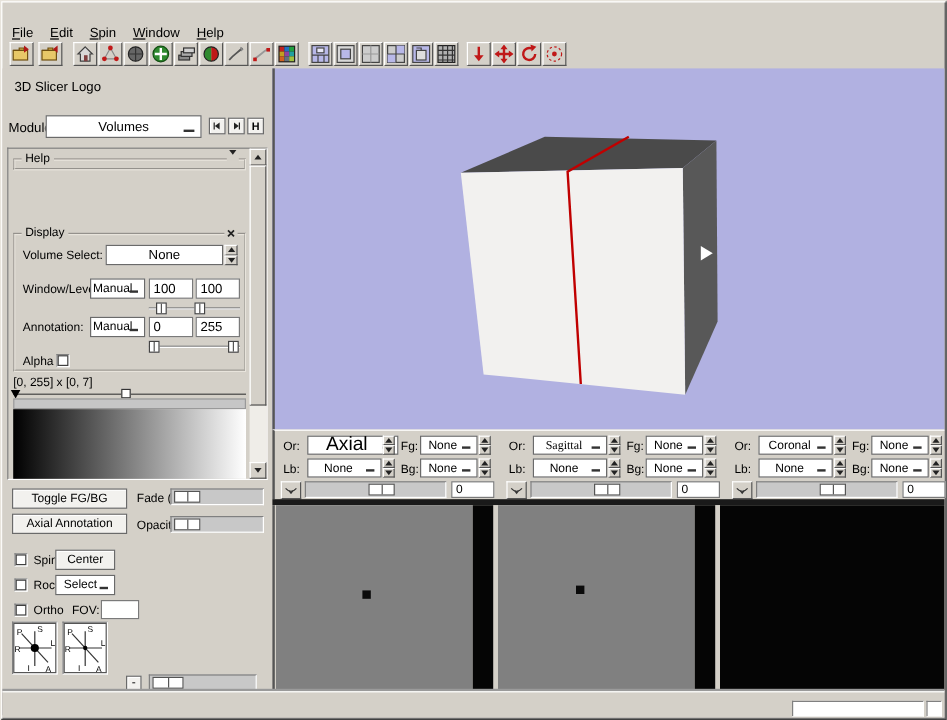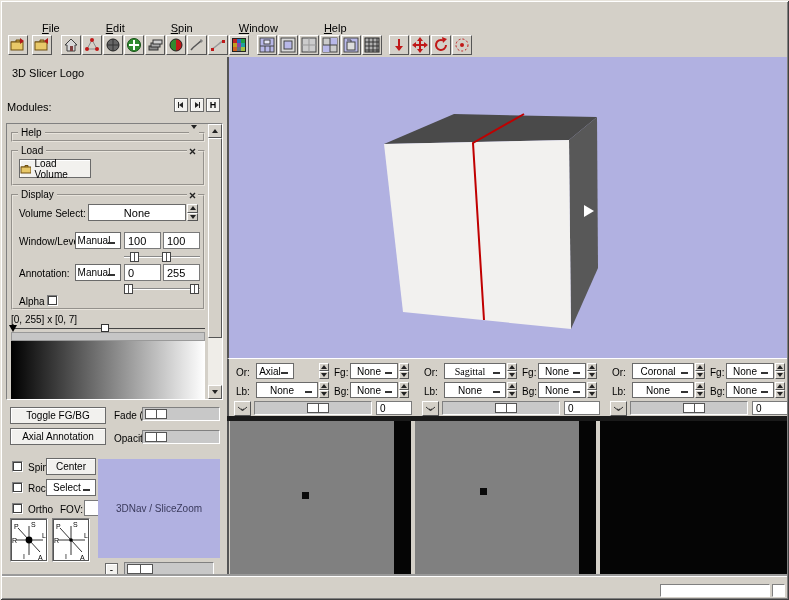--- a/index.html
+++ b/index.html
@@ -16,21 +16,21 @@
   .tb-icon { width:13px; height:13px; }
   .winbtn { width:16px; height:14px; background:#d4d0c8; margin-left:2px; position:relative;
     border:1px solid; border-color:#fff #404040 #404040 #fff; }
   .winbtn .glyph-min { position:absolute; left:3px; bottom:2px; width:8px; height:2px; background:#000; }
   .winbtn .glyph-max { position:absolute; left:3px; top:3px; width:8px; height:7px; border:1px solid #000; border-top-width:2px; }
   .winbtn .glyph-x1,.winbtn .glyph-x2 { position:absolute; left:3px; top:5px; width:9px; height:2px; background:#000; }
   .winbtn .glyph-x1 { transform:rotate(45deg); } .winbtn .glyph-x2 { transform:rotate(-45deg); }
 
   
   .menubar { position:absolute; left:3px; top:21px; width:783px; height:14px; display:flex; align-items:center; }
-  .menu-item { display:inline-block; padding:0 7px; cursor:default;margin-left:32px; }
+  .menu-item { display:inline-block; padding:0 7px; cursor:default; }
   .menu-item::first-letter { text-decoration:underline; }
 
   
   .toolbar { position:absolute; left:3px; top:35px; width:783px; height:22px; }
   .tool-btn { position:absolute; top:0; width:20px; height:20px; background:#d4d0c8;
     border:1px solid; border-color:#fff #555 #555 #fff; display:flex; align-items:center; justify-content:center; }
   .tool-btn svg { display:block; }
 
   
   .btn { background:#f2f1ee; border:1px solid #6a6a6a; box-shadow:inset 1px 1px 0 #fff;
@@ -251,20 +251,24 @@
           <circle cx="8" cy="8" r="6" fill="none" stroke="#c01818" stroke-dasharray="2 2"></circle>
           <circle cx="8" cy="8" r="2" fill="#c01818"></circle>
         </svg>
     </div>
   </div>
 
   <div class="left-panel">
     <div class="logo-text">3D Slicer Logo</div>
 
     <div class="lbl" style="left:5px; top:44px; font-size:11px;">Modules:</div>
+    <div class="mb" style="position:absolute; left:36px; top:39px; width:130px; height:19px;">
+      <span>Volumes</span>
+      <span class="dash"></span>
+    </div>
     <div class="btn" style="position:absolute; left:172px; top:41px; width:14px; height:14px;">
       <svg width="8" height="8">
           <path d="M6 1 L2 4 L6 7 Z" fill="#222"></path>
           <path d="M1.5 1 v6" stroke="#222"></path>
         </svg>
     </div>
     <div class="btn" style="position:absolute; left:188px; top:41px; width:14px; height:14px;">
       <svg width="8" height="8">
           <path d="M2 1 L6 4 L2 7 Z" fill="#222"></path>
           <path d="M6.5 1 v6" stroke="#222"></path>
@@ -274,35 +278,20 @@
       <span>H</span>
     </div>
 
     <div class="scrollframe">
 
       <div class="frame" style="left:4px; top:8px; width:194px; height:10px;">
         <span class="frame-label">Help</span>
         <span class="frame-close" style="right:4px; top:-4px;"><span class="tri-dn"></span></span>
       </div>
 
-      <div class="frame" style="left:4px; top:26px; width:194px; height:36px;">
-        <span class="frame-label">Load</span>
-        <span class="frame-close">
-          <svg width="7" height="7">
-              <path d="M1 1 L6 6 M6 1 L1 6" stroke="#222" stroke-width="1.4"></path>
-            </svg>
-        </span>
-        <div class="btn" style="position:absolute; left:6px; top:7px; width:72px; height:19px; gap:3px;">
-          <svg width="12" height="10">
-              <path d="M1 3 h4 v-1.5 h3 v1.5" fill="#c8a040" stroke="#705010"></path>
-              <rect x="1" y="3" width="10" height="6" fill="#e8c868" stroke="#705010"></rect>
-            </svg>
-          <span style="font-size:10px;">Load Volume</span>
-        </div>
-      </div>
 
       <div class="frame" style="left:4px; top:70px; width:194px; height:116px;">
         <span class="frame-label">Display</span>
         <span class="frame-close">
           <svg width="7" height="7">
               <path d="M1 1 L6 6 M6 1 L1 6" stroke="#222" stroke-width="1.4"></path>
             </svg>
         </span>
 
         <div class="lbl" style="left:6px; top:12px;">Volume Select:</div>
@@ -421,23 +410,20 @@
         <circle cx="18" cy="21" r="1.8" fill="#000"></circle>
         <text x="20" y="8" font-size="7" fill="#000">S</text>
           <text x="12" y="40" font-size="7" fill="#000">I</text>
         <text x="1" y="24" font-size="7" fill="#000">R</text>
           <text x="31" y="19" font-size="7" fill="#000">L</text>
         <text x="3" y="10" font-size="7" fill="#000">P</text>
           <text x="27" y="41" font-size="7" fill="#000">A</text>
       </svg>
     </div>
 
-    <div class="nav3d-box">
-      <span>3DNav / SliceZoom</span>
-    </div>
     <div class="btn" style="position:absolute; left:103px; top:506px; width:13px; height:13px; font-size:10px;">
         <span>-</span>
       </div>
     <div class="hslider" style="left:122px; top:505px; width:90px; height:14px;">
         <div class="handle" style="left:2px; width:26px;"></div>
       </div>
   </div>
 
   <div class="view3d">
     <svg width="558" height="301">
@@ -446,21 +432,21 @@
       <polygon points="155,87 340,83 342,272 174,255" fill="#f2f1ef"></polygon>
       <path d="M295,57 L244,86 L255,263" stroke="#c00000" stroke-width="2" fill="none"></path>
       <polygon points="355,148 355,160 365,154" fill="#fff"></polygon>
     </svg>
   </div>
 
   <div class="slice-controls">
 
     <div class="slice-panel" style="left:1px;">
       <div class="lbl" style="left:6px; top:8px;">Or:</div>
-      <div class="mb" style="position:absolute; left:26px; top:4px; width:38px; height:16px; font-size:10px;">
+      <div class="mb" style="position:absolute; left:26px; top:4px; width:76px; height:16px; font-size:16px;">
           <span style="margin-right:10px;">Axial</span>
           <span class="dash" style="width:7px;"></span>
         </div>
       <div class="spinner" style="position:absolute; left:89px; top:4px; width:10px; height:16px;">
           <div>
             <span class="tri-up"></span>
           </div>
           <div>
             <span class="tri-dn"></span>
           </div>

